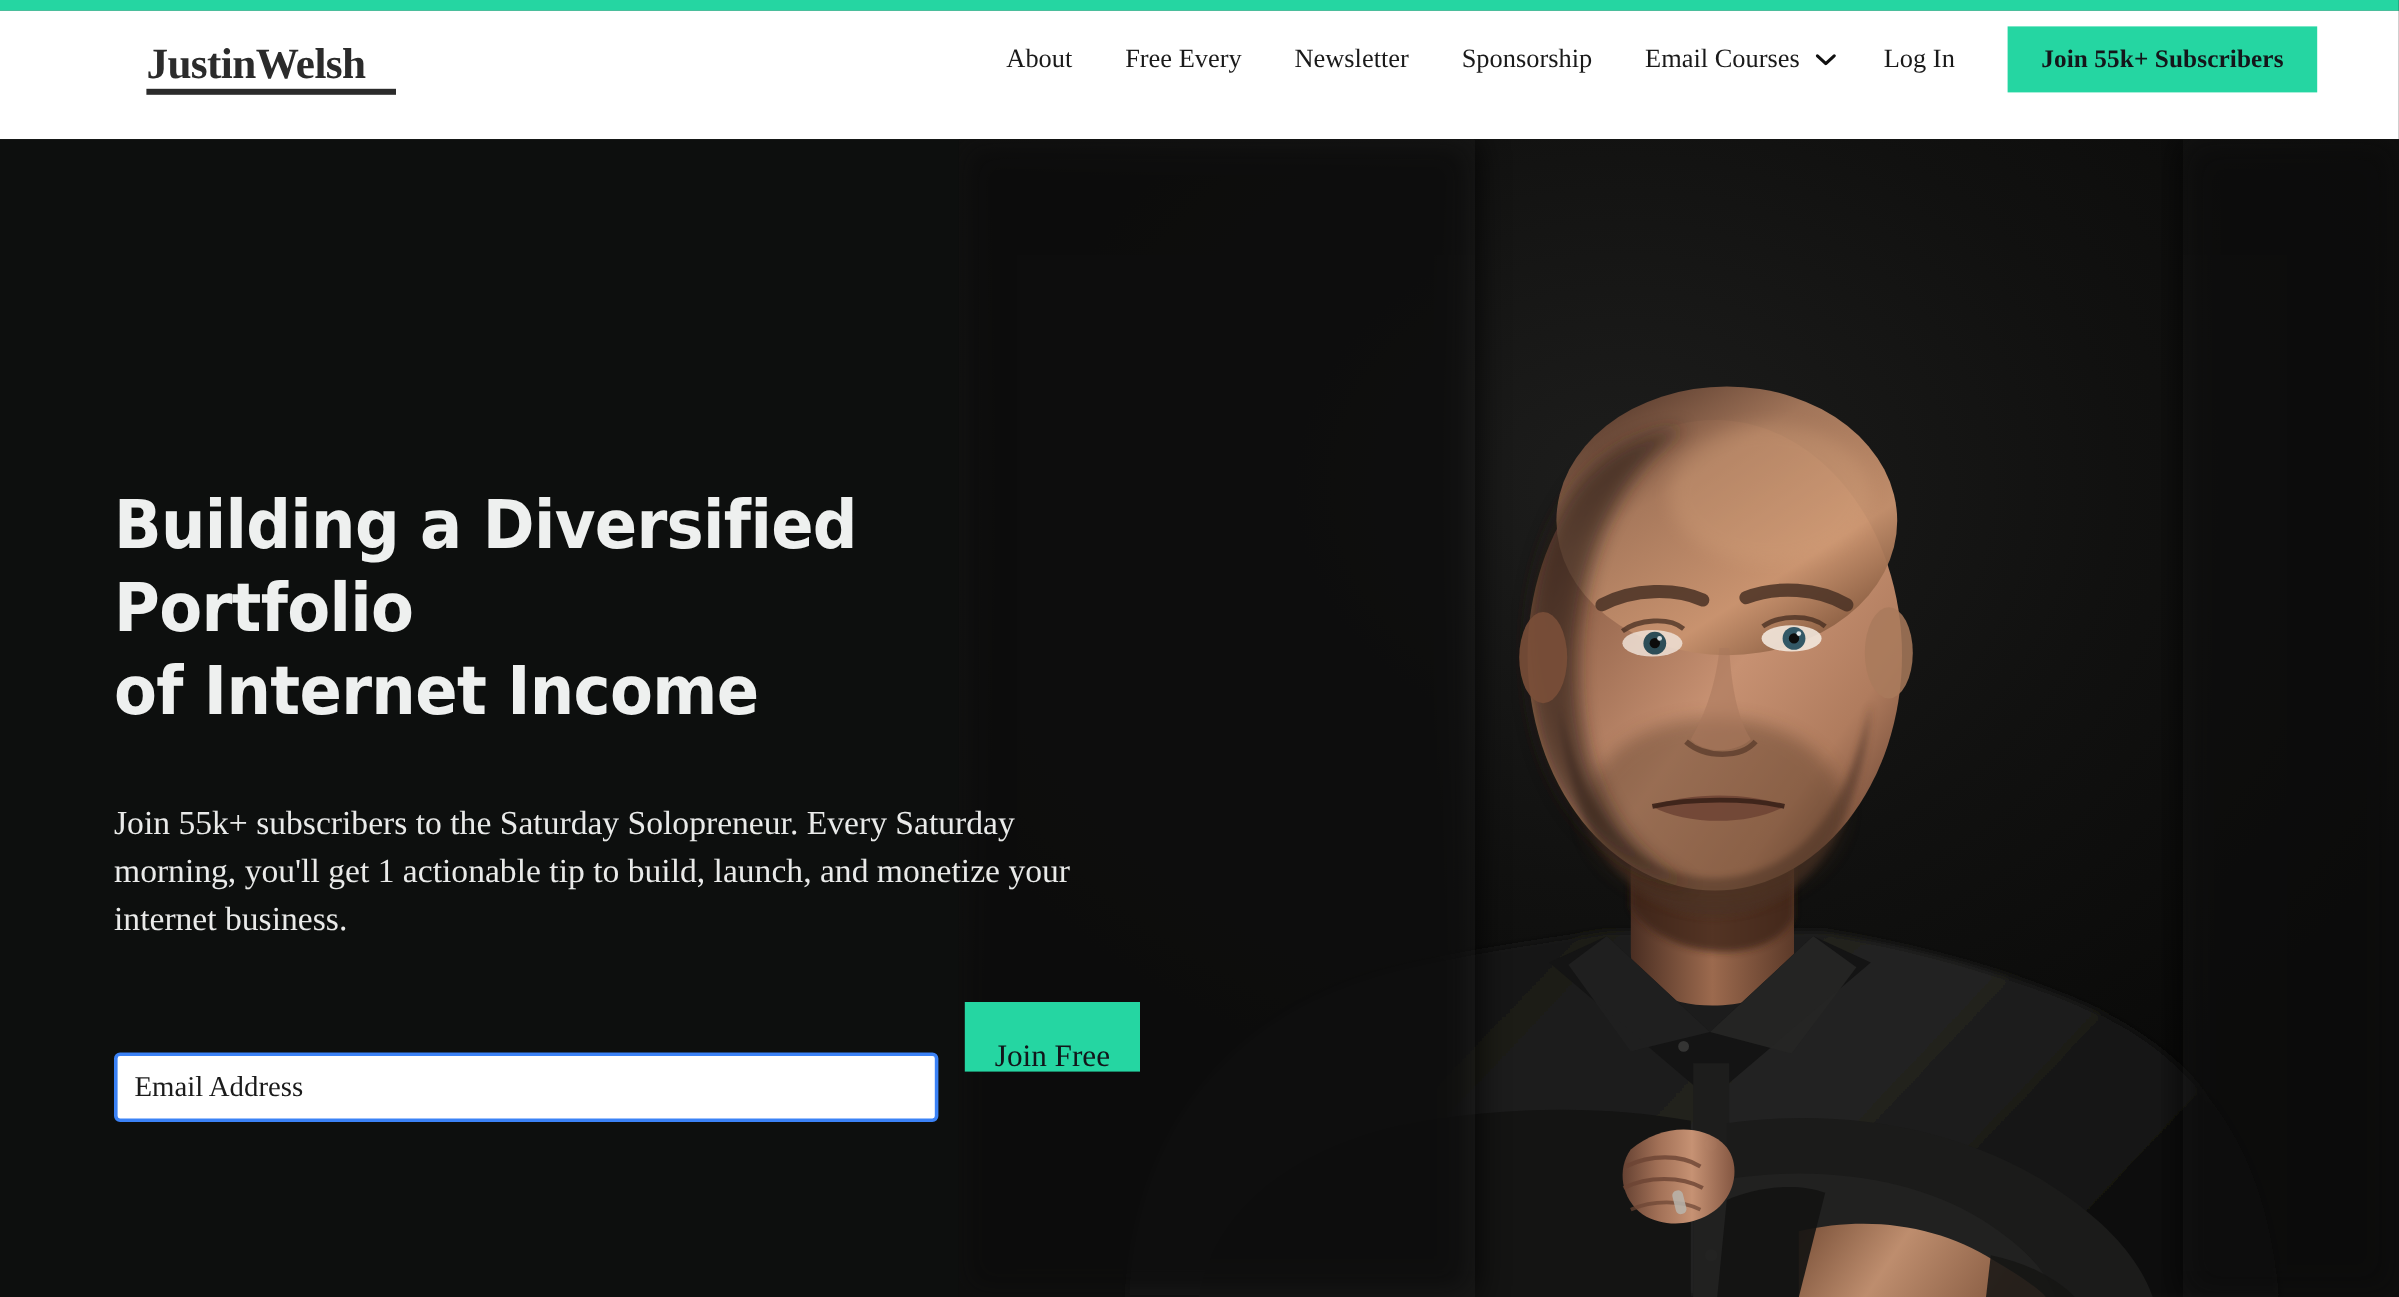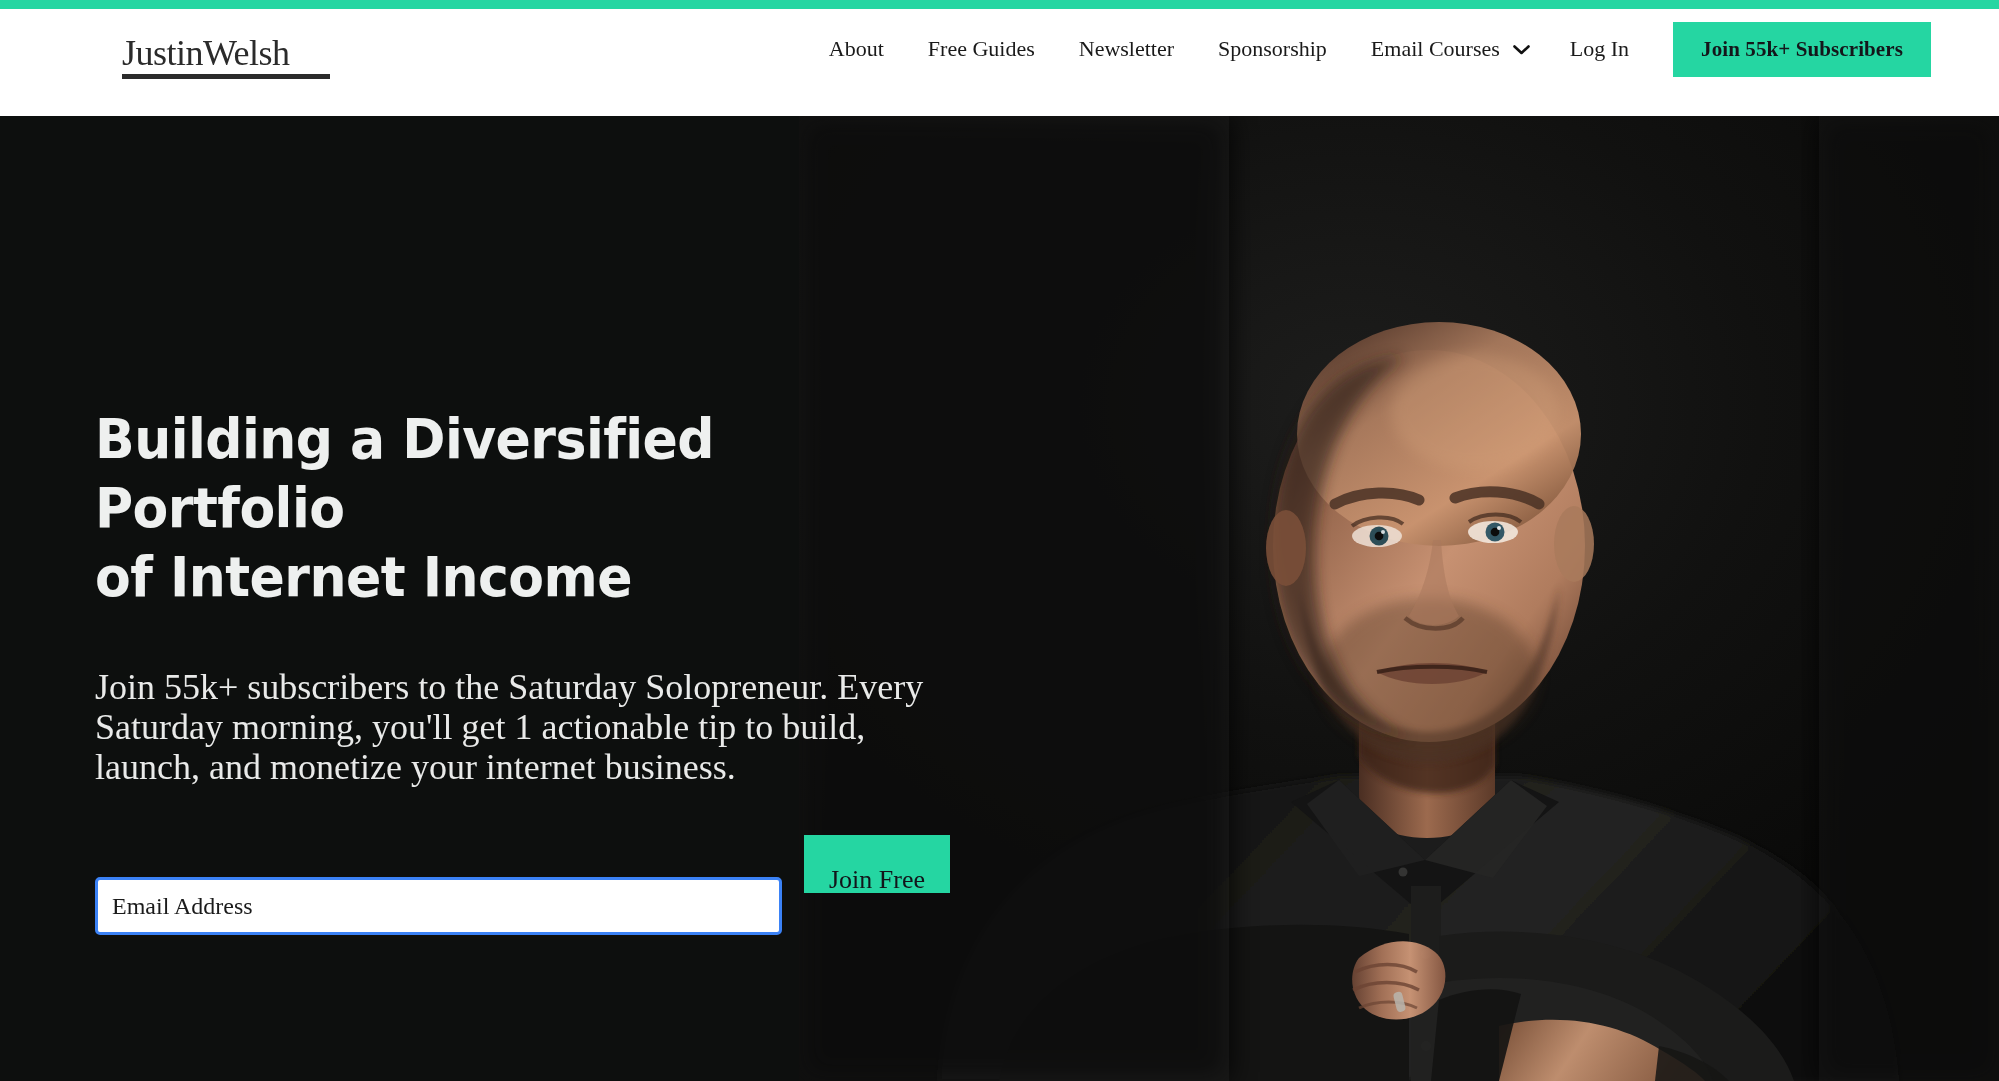--- a/index.html
+++ b/index.html
@@ -26,21 +26,21 @@
   }
 
   .logo {
     position:absolute; left:122px; top:26px;
     width:212px;
     text-decoration:none;
     display:block;
   }
   .logo-text {
     font-family:"Liberation Serif", serif;
-    font-weight:400;
+    font-weight:700;
     font-size:36px;
     letter-spacing:-0.5px;
     color:#2b2b2b;
     line-height:1;
     display:block;
     white-space:nowrap;
   }
   .logo-underline {
     display:block;
     height:5px;
@@ -122,21 +122,21 @@
     color:#eef0ef;
     letter-spacing:-0.6px;
     max-width:860px;
     transform:scaleX(0.93);
     transform-origin:left center;
   }
 
   .hero-sub {
     margin-top:56px;
     font-family:"Liberation Serif", serif;
-    font-size:36px;
+    font-size:28px;
     line-height:40px;
     color:#e9eae9;
     max-width:855px;
   }
 
   .signup-form {
     margin-top:48px;
     display:flex;
     align-items:flex-start;
   }
@@ -179,21 +179,21 @@
     <span class="logo-underline"></span>
   </a>
 
   <nav class="nav">
 
     <a class="nav-item" href="#">
       <span>About</span>
     </a>
 
     <a class="nav-item" href="#">
-      <span>Free Guides</span>
+      <span>Free Every</span>
     </a>
 
     <a class="nav-item" href="#">
       <span>Newsletter</span>
     </a>
 
     <a class="nav-item" href="#">
       <span>Sponsorship</span>
     </a>
 

